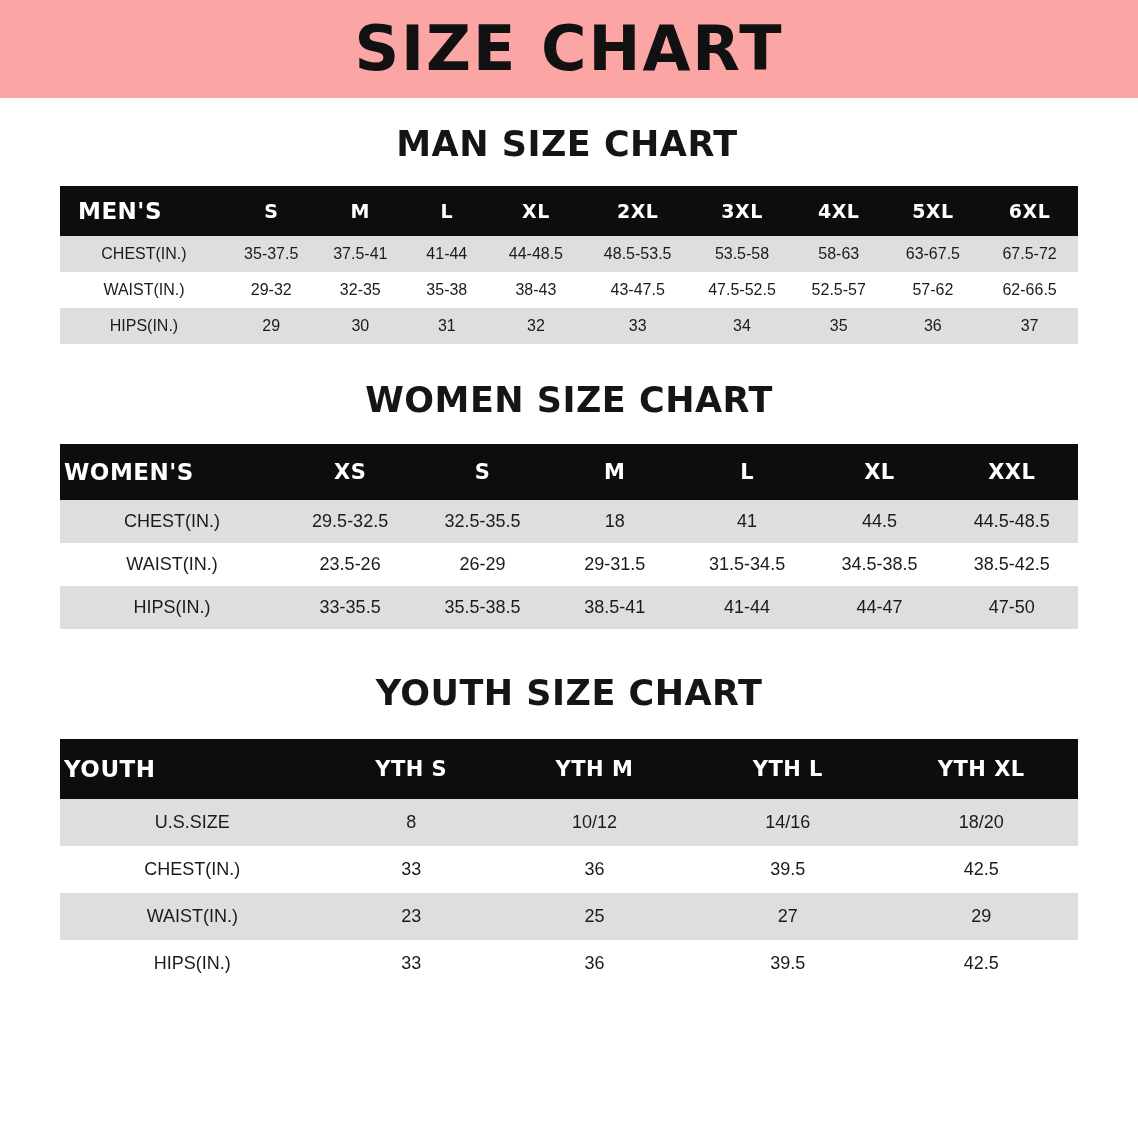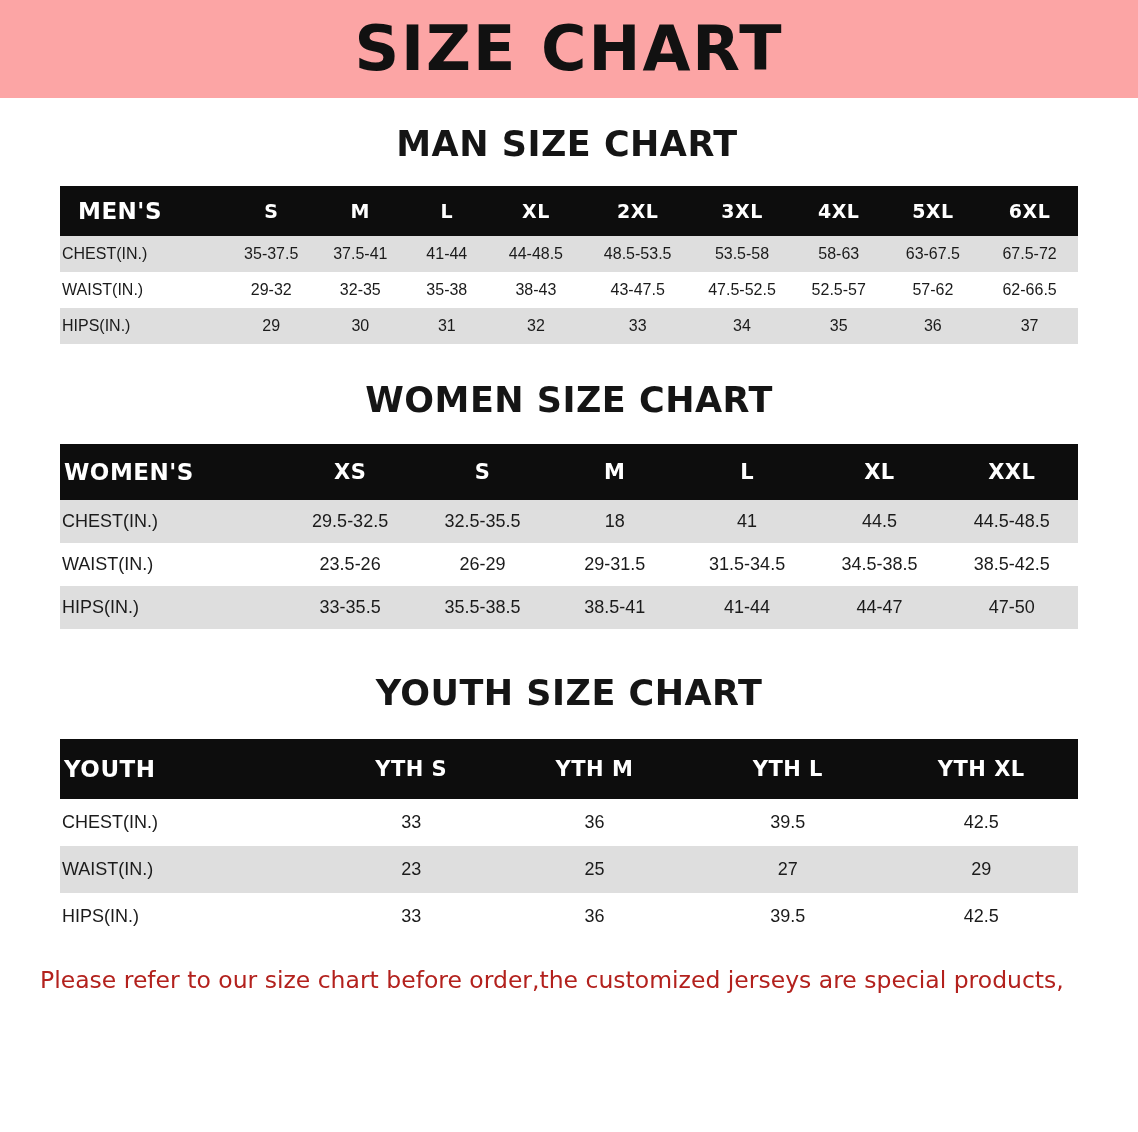--- a/index.html
+++ b/index.html
@@ -68,21 +68,21 @@
     font-size: 22px;
   }
   tbody td {
     font-size: 17px;
     text-align: center;
     padding: 9px 2px;
     color: #1b1b1b;
     white-space: nowrap;
   }
   tbody td.rowlabel {
-    text-align: left;
+    text-align: center;
     font-size: 17px;
     color: #1b1b1b;
   }
   tbody tr.shade td { background: #dedede; }
   tbody tr.plain td { background: #ffffff; }
 
   
   #men-table thead th { font-size: 19px; }
   #men-table thead th.rowlabel { font-size: 23px; }
   #men-table tbody td { font-size: 16px; }
@@ -252,20 +252,27 @@
     <thead>
       <tr>
         <th class="rowlabel">YOUTH</th>
         <th>YTH S</th>
         <th>YTH M</th>
         <th>YTH L</th>
         <th>YTH XL</th>
       </tr>
     </thead>
     <tbody>
+      <tr class="shade">
+        <td class="rowlabel">U.S.SIZE</td>
+        <td>8</td>
+        <td>10/12</td>
+        <td>14/16</td>
+        <td>18/20</td>
+      </tr>
       <tr class="plain">
         <td class="rowlabel">CHEST(IN.)</td>
         <td>33</td>
         <td>36</td>
         <td>39.5</td>
         <td>42.5</td>
       </tr>
       <tr class="shade">
         <td class="rowlabel">WAIST(IN.)</td>
         <td>23</td>
@@ -278,14 +285,13 @@
         <td>33</td>
         <td>36</td>
         <td>39.5</td>
         <td>42.5</td>
       </tr>
     </tbody>
   </table>
 </div>
 
 <div class="note">
-  <div>Please refer to our size chart before order,the customized jerseys are special products,</div>
 </div>
 
 </body></html>

